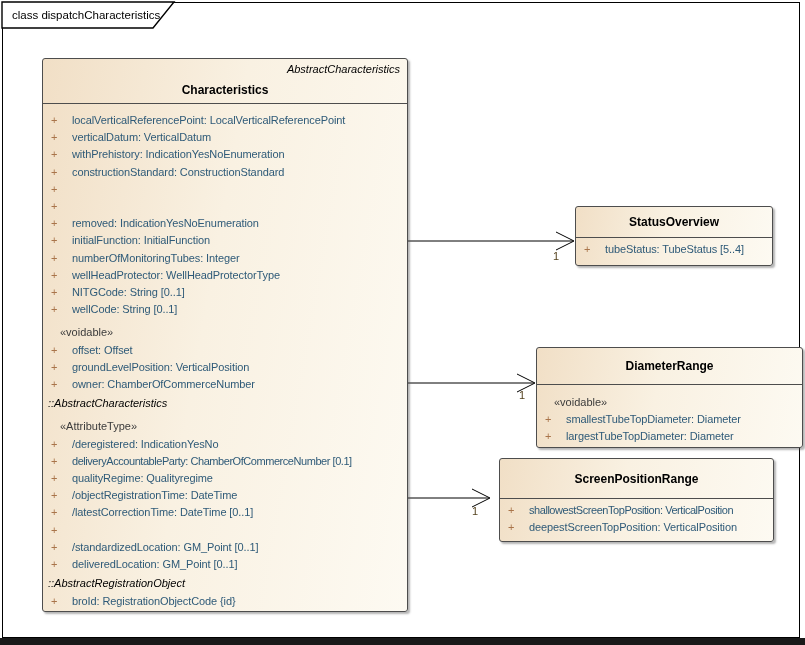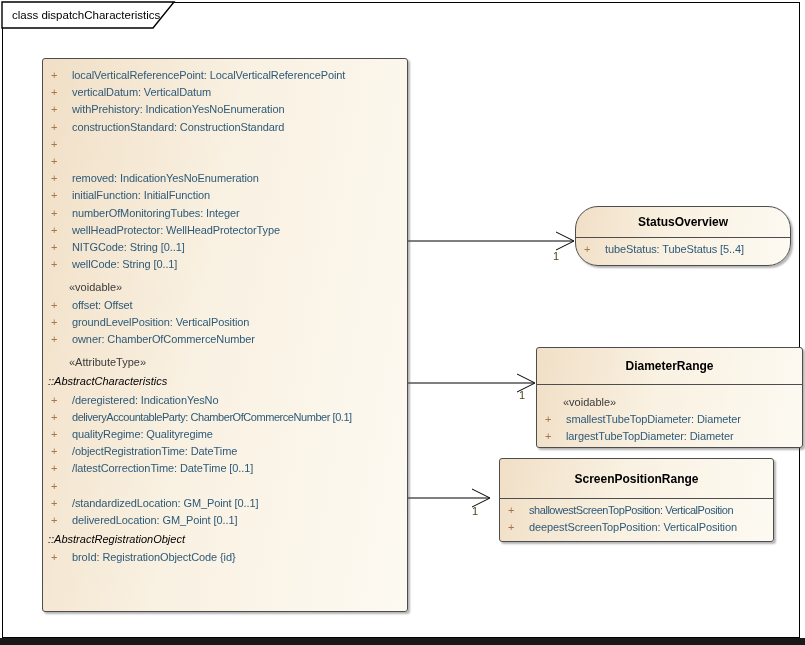--- a/index.html
+++ b/index.html
@@ -42,21 +42,21 @@
   }
   .hdr-center{display:flex;align-items:center;justify-content:center;}
   .hdr-center .hdr-name{margin-top:0;}
 
   .rows{padding-top:8px;}
   .rows-sm{padding-top:3px;}
   .row{display:flex;line-height:17.2px;font-size:11px;white-space:nowrap;}
   .row .vis{flex:none;width:21px;padding-left:8px;color:#a9744a;}
   .row .txt{color:#2e5a78;letter-spacing:-0.1px;}
   .row.kind-stereotype{padding-left:17px;margin-top:6px;}
-  .row.kind-stereotype .txt{color:#3b3b3b;letter-spacing:0;margin-left:9px;}
+  .row.kind-stereotype .txt{color:#3b3b3b;letter-spacing:0;}
   .row.kind-scope{padding-left:5px;margin-top:2px;margin-bottom:1px;}
   .row.kind-scope .txt{color:#000;font-style:italic;letter-spacing:0;}
   .row.tight .txt{letter-spacing:-0.45px;}
 
   
   .mult{
     position:absolute;z-index:3;font-size:11px;color:#55431f;line-height:12px;
   }
 </style>
 </head>
@@ -84,20 +84,24 @@
   </g>
 </svg>
 
 <div class="tab-title">class dispatchCharacteristics</div>
 
 <span class="mult" style="left:553px;top:250px;">1</span>
 <span class="mult" style="left:519px;top:389px;">1</span>
 <span class="mult" style="left:472px;top:505px;">1</span>
 
 <div class="class-box" style="left:42px;top:58px;width:366px;height:554px;">
+  <div class="box-header hdr-two" style="height:45px;">
+    <div class="hdr-stereo">AbstractCharacteristics</div>
+    <div class="hdr-name">Characteristics</div>
+  </div>
   <div class="rows">
     <div class="row kind-attr">
         <span class="vis">+</span>
         <span class="txt">localVerticalReferencePoint: LocalVerticalReferencePoint</span>
       </div>
       <div class="row kind-attr">
         <span class="vis">+</span>
         <span class="txt">verticalDatum: VerticalDatum</span>
       </div>
       <div class="row kind-attr">
@@ -147,71 +151,71 @@
         <span class="txt">offset: Offset</span>
       </div>
       <div class="row kind-attr">
         <span class="vis">+</span>
         <span class="txt">groundLevelPosition: VerticalPosition</span>
       </div>
       <div class="row kind-attr">
         <span class="vis">+</span>
         <span class="txt">owner: ChamberOfCommerceNumber</span>
       </div>
+      <div class="row kind-scope">
+
+        <span class="txt">::AbstractCharacteristics</span>
+      </div>
       <div class="row kind-stereotype">
 
         <span class="txt">«AttributeType»</span>
       </div>
+      <div class="row kind-attr">
+        <span class="vis">+</span>
+        <span class="txt">/deregistered: IndicationYesNo</span>
+      </div>
+      <div class="row kind-attr tight">
+        <span class="vis">+</span>
+        <span class="txt">deliveryAccountableParty: ChamberOfCommerceNumber [0.1]</span>
+      </div>
+      <div class="row kind-attr">
+        <span class="vis">+</span>
+        <span class="txt">qualityRegime: Qualityregime</span>
+      </div>
+      <div class="row kind-attr">
+        <span class="vis">+</span>
+        <span class="txt">/objectRegistrationTime: DateTime</span>
+      </div>
+      <div class="row kind-attr">
+        <span class="vis">+</span>
+        <span class="txt">/latestCorrectionTime: DateTime [0..1]</span>
+      </div>
+      <div class="row kind-attr">
+        <span class="vis">+</span>
+      </div>
+      <div class="row kind-attr">
+        <span class="vis">+</span>
+        <span class="txt">/standardizedLocation: GM_Point [0..1]</span>
+      </div>
+      <div class="row kind-attr">
+        <span class="vis">+</span>
+        <span class="txt">deliveredLocation: GM_Point [0..1]</span>
+      </div>
       <div class="row kind-scope">
 
-        <span class="txt">::AbstractCharacteristics</span>
-      </div>
-      <div class="row kind-attr">
-        <span class="vis">+</span>
-        <span class="txt">/deregistered: IndicationYesNo</span>
-      </div>
-      <div class="row kind-attr tight">
-        <span class="vis">+</span>
-        <span class="txt">deliveryAccountableParty: ChamberOfCommerceNumber [0.1]</span>
-      </div>
-      <div class="row kind-attr">
-        <span class="vis">+</span>
-        <span class="txt">qualityRegime: Qualityregime</span>
-      </div>
-      <div class="row kind-attr">
-        <span class="vis">+</span>
-        <span class="txt">/objectRegistrationTime: DateTime</span>
-      </div>
-      <div class="row kind-attr">
-        <span class="vis">+</span>
-        <span class="txt">/latestCorrectionTime: DateTime [0..1]</span>
-      </div>
-      <div class="row kind-attr">
-        <span class="vis">+</span>
-      </div>
-      <div class="row kind-attr">
-        <span class="vis">+</span>
-        <span class="txt">/standardizedLocation: GM_Point [0..1]</span>
-      </div>
-      <div class="row kind-attr">
-        <span class="vis">+</span>
-        <span class="txt">deliveredLocation: GM_Point [0..1]</span>
-      </div>
-      <div class="row kind-scope">
-
         <span class="txt">::AbstractRegistrationObject</span>
       </div>
       <div class="row kind-attr">
         <span class="vis">+</span>
         <span class="txt">broId: RegistrationObjectCode {id}</span>
       </div>
   </div>
 </div>
 
-<div class="class-box" style="left:575px;top:206px;width:216px;height:60px;border-radius:23px;">
+<div class="class-box" style="left:575px;top:206px;width:198px;height:60px;">
   <div class="box-header hdr-center" style="height:31px;">
     <div class="hdr-name">StatusOverview</div>
   </div>
   <div class="rows rows-sm">
     <div class="row kind-attr">
         <span class="vis">+</span>
         <span class="txt">tubeStatus: TubeStatus [5..4]</span>
       </div>
   </div>
 </div>

